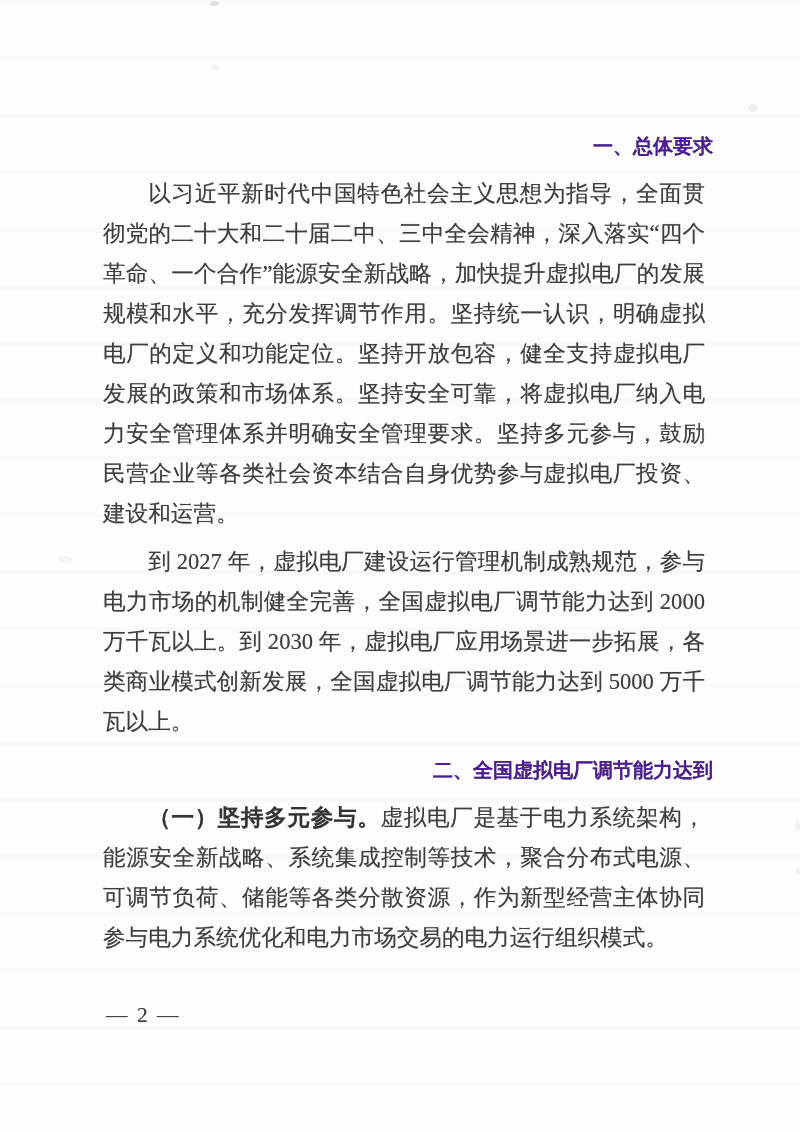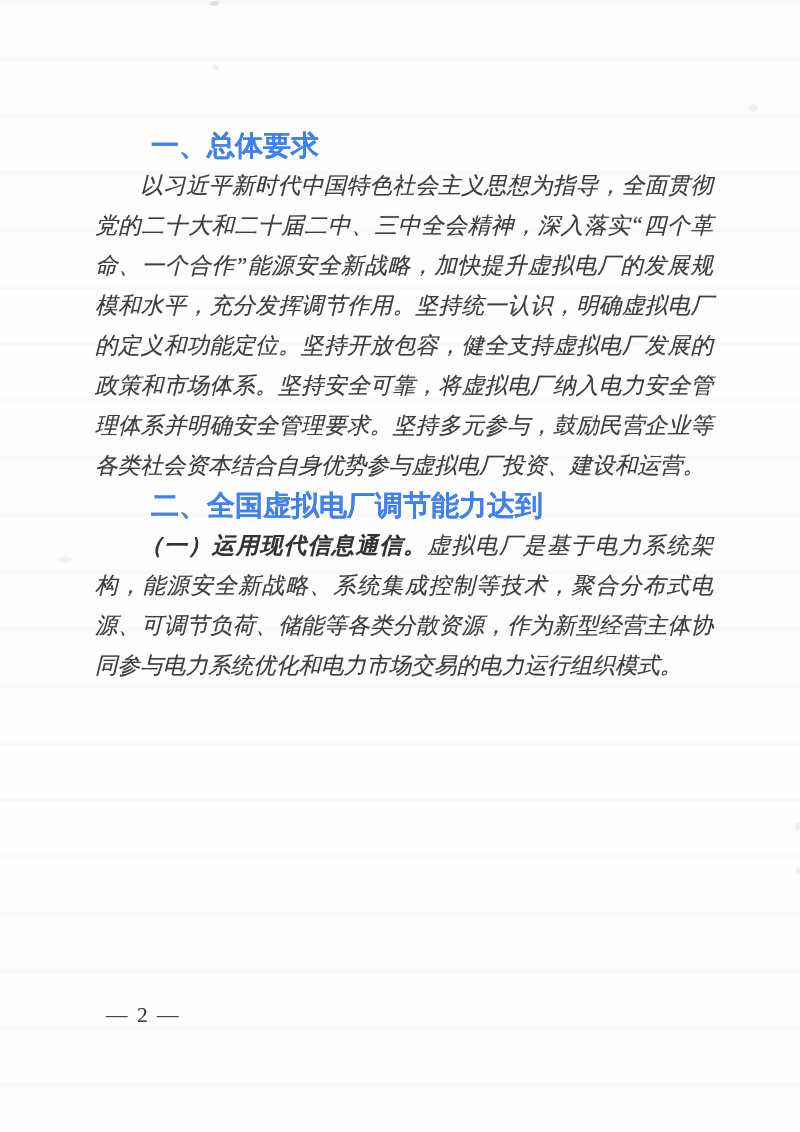--- a/index.html
+++ b/index.html
@@ -26,31 +26,30 @@
     color: #3e3e3e;
     font-size: 22.6px;
     line-height: 40px;
     text-align: justify;
     text-justify: inter-ideograph;
     text-shadow: 0 0 0.7px rgba(70,70,70,0.55);
   }
   .sec-heading {
     font-family: "Liberation Sans", "DejaVu Sans", sans-serif;
     font-weight: 700;
-    color: #3b82f6;
-    font-size: 28px;
+    color: #4c1d95;
+    font-size: 20px;
     text-indent: 2em;
-    text-align: left;
+    text-align: right;
     margin: 0;
     text-shadow: 0 0 0.6px rgba(45,45,45,0.6);
   }
   .para {
-    margin: 0;
+    margin: 8px;
     text-indent: 2em;
-    font-style: italic;
   }
   .run-emphasis {
     font-weight: 700;
     color: #333333;
   }
   .page-number {
     position: absolute;
     left: 106px;
     top: 1003px;
     font-size: 21.5px;
@@ -73,24 +72,25 @@
 </style>
 </head>
 <body>
 
 <div class="page-body">
 
   <h2 class="sec-heading">一、总体要求</h2>
 
   <p class="para"><span>以习近平新时代中国特色社会主义思想为指导，全面贯彻党的二十大和二十届二中、三中全会精神，深入落实“四个革命、一个合作”能源安全新战略，加快提升虚拟电厂的发展规模和水平，充分发挥调节作用。坚持统一认识，明确虚拟电厂的定义和功能定位。坚持开放包容，健全支持虚拟电厂发展的政策和市场体系。坚持安全可靠，将虚拟电厂纳入电力安全管理体系并明确安全管理要求。坚持多元参与，鼓励民营企业等各类社会资本结合自身优势参与虚拟电厂投资、建设和运营。</span></p>
 
+  <p class="para"><span>到 2027 年，虚拟电厂建设运行管理机制成熟规范，参与电力市场的机制健全完善，全国虚拟电厂调节能力达到 2000 万千瓦以上。到 2030 年，虚拟电厂应用场景进一步拓展，各类商业模式创新发展，全国虚拟电厂调节能力达到 5000 万千瓦以上。</span></p>
 
   <h2 class="sec-heading">二、全国虚拟电厂调节能力达到</h2>
 
-  <p class="para"><span class="run-emphasis">（一）运用现代信息通信。</span><span>虚拟电厂是基于电力系统架构，能源安全新战略、系统集成控制等技术，聚合分布式电源、可调节负荷、储能等各类分散资源，作为新型经营主体协同参与电力系统优化和电力市场交易的电力运行组织模式。</span></p>
+  <p class="para"><span class="run-emphasis">（一）坚持多元参与。</span><span>虚拟电厂是基于电力系统架构，能源安全新战略、系统集成控制等技术，聚合分布式电源、可调节负荷、储能等各类分散资源，作为新型经营主体协同参与电力系统优化和电力市场交易的电力运行组织模式。</span></p>
 
 
 </div>
 
 <div class="page-number">— 2 —</div>
 
 <div class="speck speck-a"></div>
 <div class="speck speck-b"></div>
 <div class="speck speck-c"></div>
 <div class="speck speck-d"></div>

